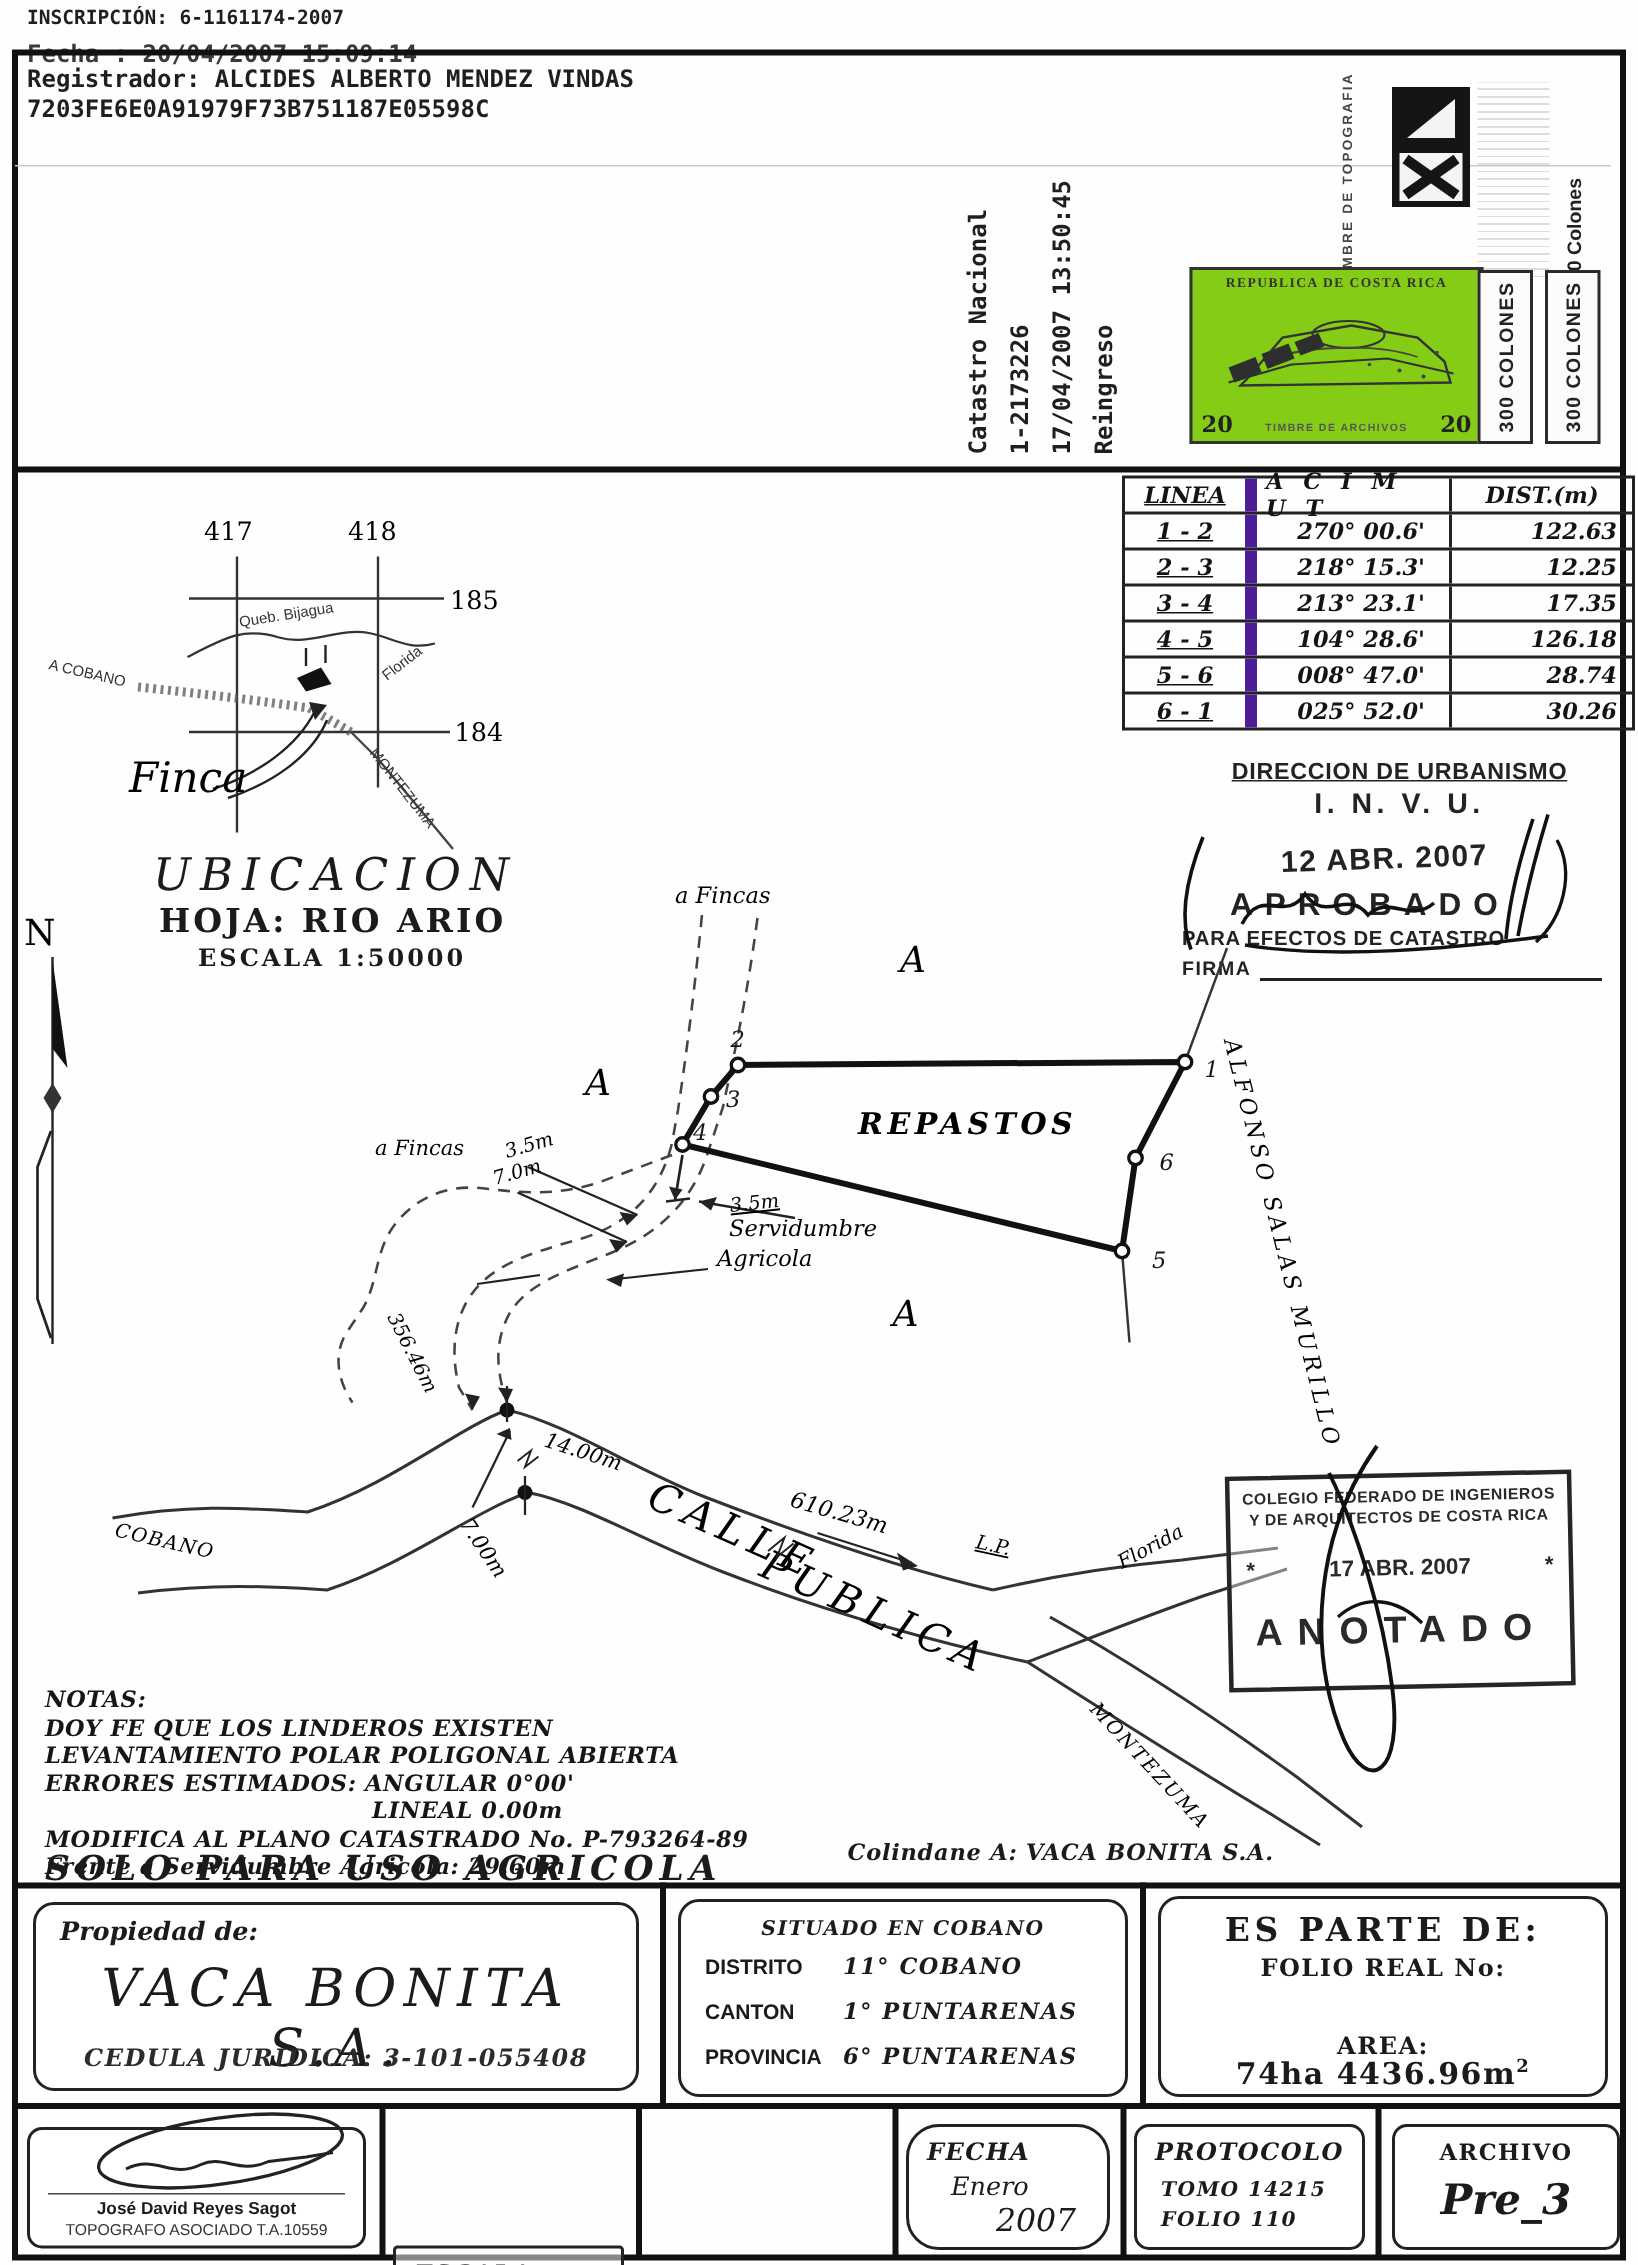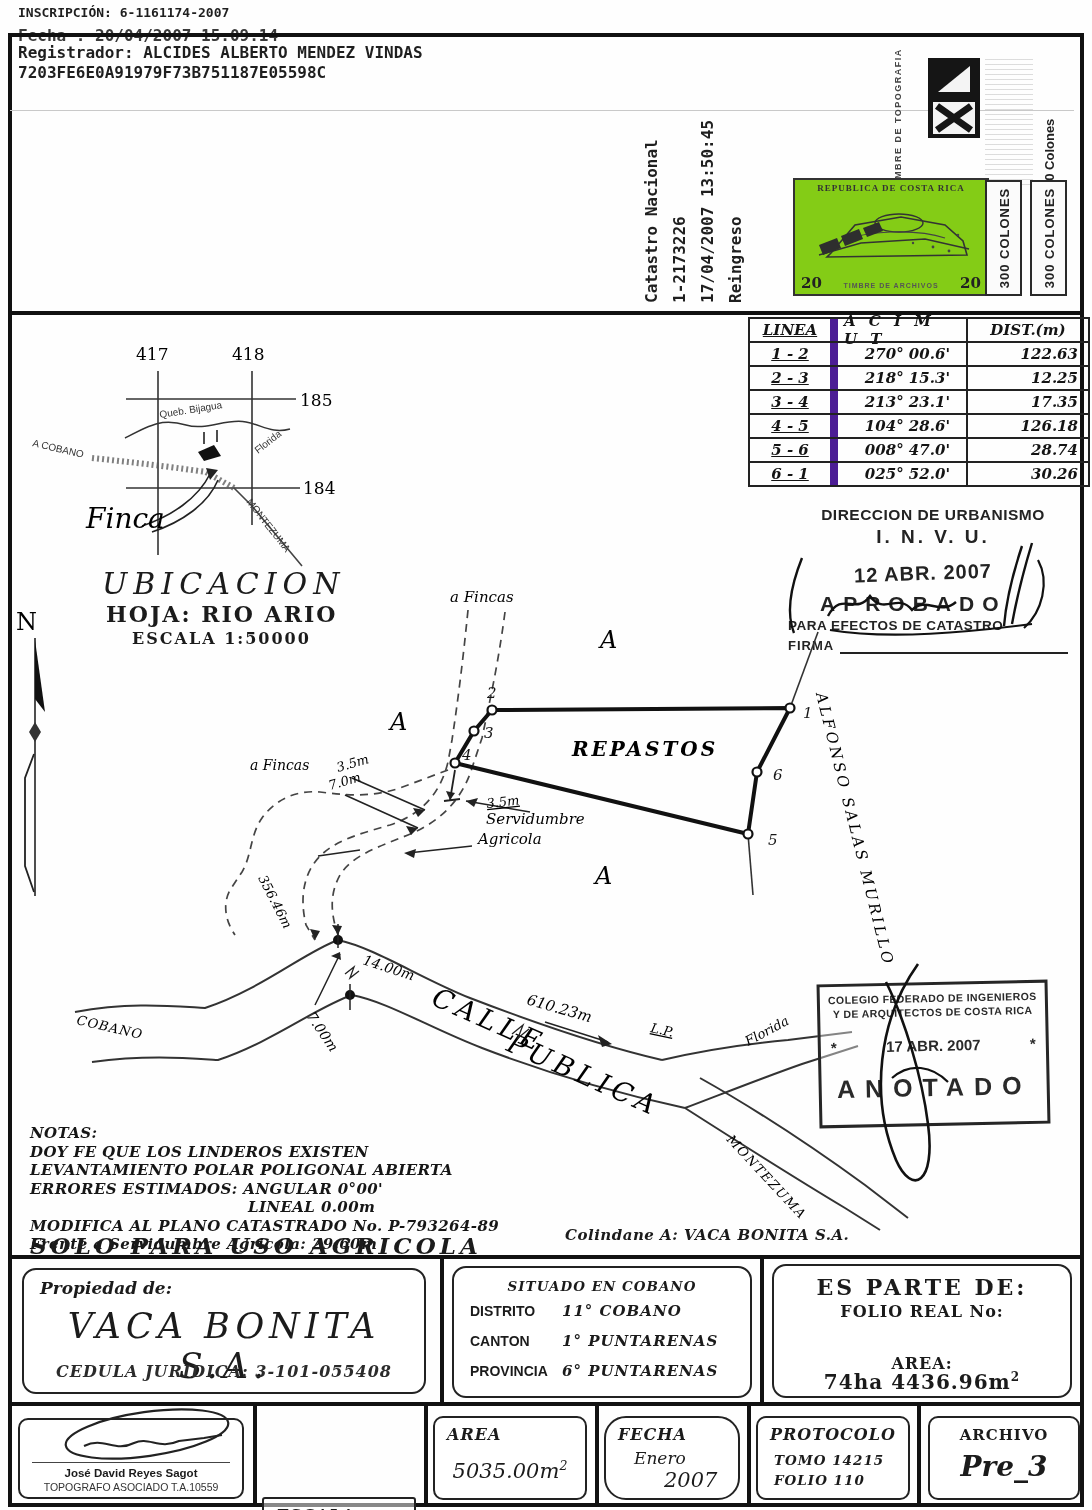--- a/index.html
+++ b/index.html
@@ -31,21 +31,21 @@
   .cr-stamp{position:absolute;left:793px;top:178px;width:192px;height:114px;border:2.5px solid #333;background:#84cc16;}
   .cr-title{position:absolute;left:0;right:0;top:3px;text-align:center;font:700 9px "Liberation Serif",serif;letter-spacing:1px;color:#333;}
   .cr-bottom{position:absolute;left:6px;right:6px;bottom:2px;display:flex;justify-content:space-between;align-items:flex-end;}
   .cr-denom{font:700 15px "DejaVu Serif",serif;color:#222;}
   .cr-cap{font:700 7px "Liberation Sans",sans-serif;letter-spacing:1px;color:#555;margin-bottom:3px;}
   .vstamp{position:absolute;width:33px;height:112px;border:2px solid #2a2a2a;background:#fbfbfb;}
   .vstamp span{position:absolute;left:50%;top:50%;transform:translate(-50%,-50%) rotate(-90deg);
                white-space:nowrap;font:700 13px "Liberation Sans",sans-serif;letter-spacing:1px;color:#222;}
   
   .invu{position:absolute;left:782px;top:500px;width:302px;height:170px;color:#232323;}
-  .invu .l1{position:absolute;left:0;right:0;top:6px;text-align:center;font:700 15.5px "Liberation Sans",sans-serif;letter-spacing:.5px;}
+  .invu .l1{position:absolute;left:0;right:0;top:6px;text-align:center;font:700 15.5px "Liberation Sans",sans-serif;letter-spacing:.5px;text-decoration:underline;}
   .invu .l2{position:absolute;left:0;right:0;top:26px;text-align:center;font:700 19px "Liberation Sans",sans-serif;letter-spacing:3px;}
   .invu .date{position:absolute;left:72px;top:62px;font:700 20px "Liberation Sans",sans-serif;transform:rotate(-2deg);letter-spacing:1px;}
   .invu .apr{position:absolute;left:38px;top:92px;font:700 21px "Liberation Sans",sans-serif;letter-spacing:8px;}
   .invu .l3{position:absolute;left:6px;top:118px;font:700 13.5px "Liberation Sans",sans-serif;letter-spacing:.5px;}
   .invu .firma{position:absolute;left:6px;top:138px;font:700 13px "Liberation Sans",sans-serif;letter-spacing:1px;}
   .invu .fline{position:absolute;left:58px;top:152px;width:228px;height:2px;background:#222;}
   
   .colegio{position:absolute;left:818px;top:982px;width:225px;height:138px;border:3px solid #262626;
            transform:rotate(-1.2deg);color:#2a2a2a;background:rgba(255,255,255,.4);}
   .colegio .c1{position:absolute;left:0;right:0;top:7px;text-align:center;font:700 10.5px "Liberation Sans",sans-serif;letter-spacing:.4px;}
@@ -384,24 +384,20 @@
   <svg class="abs" style="left:52px;top:1408px;" width="180" height="56">
     <ellipse cx="95" cy="26" rx="82" ry="22" transform="rotate(-8 95 26)" fill="none" stroke="#222" stroke-width="2.2"></ellipse>
     <path d="M32,38 C52,28 62,45 82,35 C97,28 107,42 127,33 L152,30 L170,27" stroke="#222" stroke-width="2" fill="none"></path>
   </svg>
 
   <div class="rbox" style="left:262px;top:1456px;width:150px;height:80px;border-radius:3px;margin-top:41px;">
     <div class="fb-lab">ESCALA</div>
     <div class="abs" style="left:0;right:0;top:40px;text-align:center;font:italic 400 22px 'DejaVu Serif',serif;letter-spacing:1px;">1:2000</div>
   </div>
 
-  <div class="rbox" style="left:433px;top:1416px;width:150px;height:80px;border-radius:10px;">
-    <div class="fb-lab">AREA</div>
-    <div class="abs" style="left:0;right:0;top:40px;text-align:center;font:italic 400 21px 'DejaVu Serif',serif;"><span>5035.00m</span><sup>2</sup></div>
-  </div>
 
   <div class="rbox" style="left:604px;top:1416px;width:132px;height:80px;border-radius:22px;">
     <div class="fb-lab">FECHA</div>
     <div class="abs" style="left:28px;top:30px;font:italic 400 17px 'DejaVu Serif',serif;">Enero</div>
     <div class="abs" style="left:58px;top:50px;font:italic 400 21px 'DejaVu Serif',serif;">2007</div>
   </div>
 
   <div class="rbox" style="left:756px;top:1416px;width:150px;height:80px;border-radius:10px;">
     <div class="fb-lab">PROTOCOLO</div>
     <div class="abs" style="left:16px;top:34px;font:italic 700 13.5px 'DejaVu Serif',serif;letter-spacing:1px;">TOMO 14215</div>

